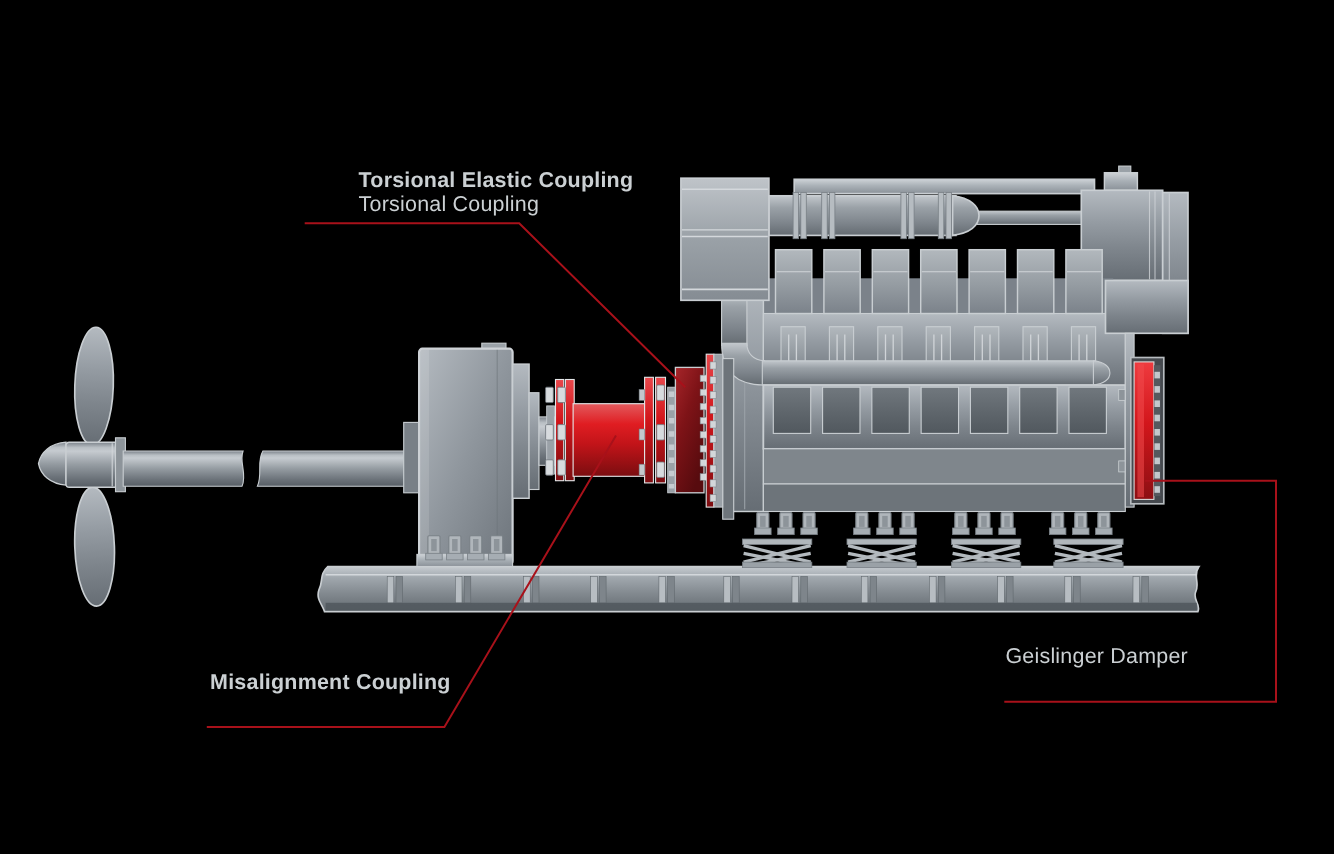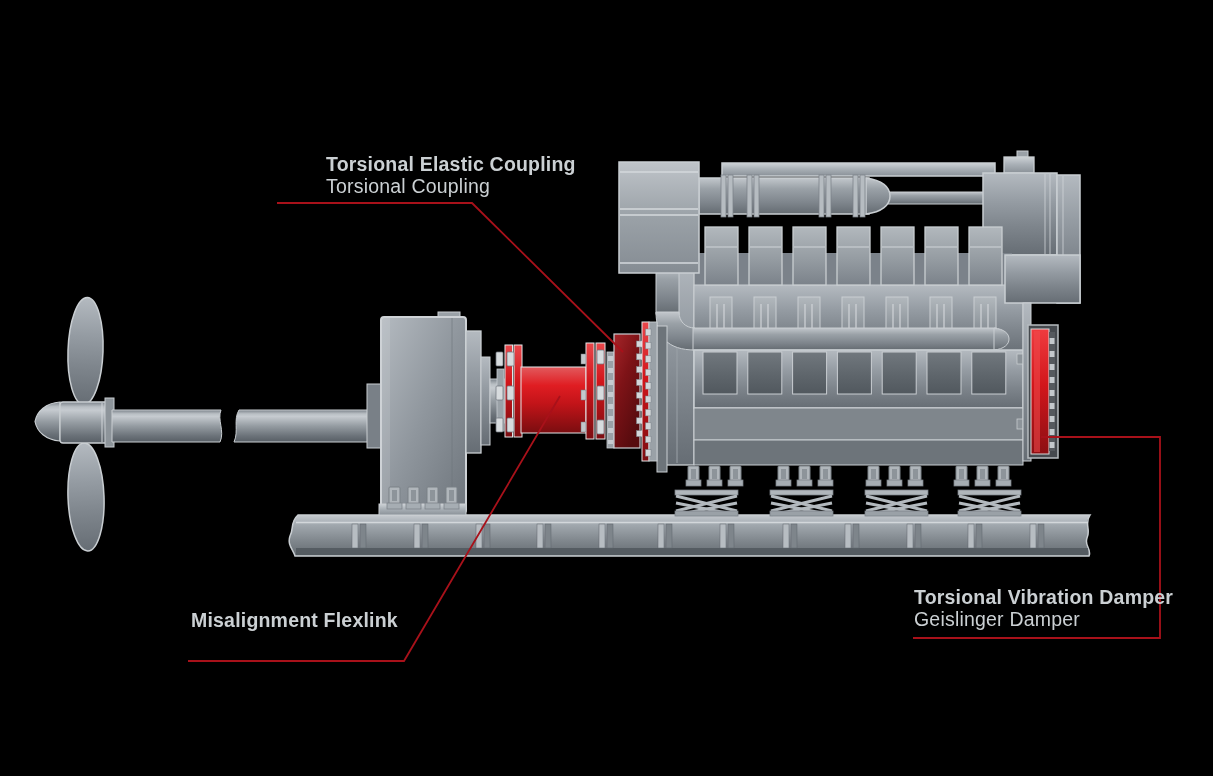--- a/index.html
+++ b/index.html
@@ -416,20 +416,19 @@
     <path d="M188,661 L404,661 L560,396"></path>
     <path d="M1041,437 L1160,437 L1160,638 L913,638"></path>
   </g>
 </svg>
 
 <div class="label" id="label-elastic">
   <span class="t">Torsional Elastic Coupling</span>
   <span class="s">Torsional Coupling</span>
 </div>
 <div class="label" id="label-misalign">
-  <span class="t">Misalignment Flexlink</span>
+  <span class="t">Misalignment Coupling</span>
 </div>
 <div class="label" id="label-damper">
-  <span class="t">Torsional Vibration Damper</span>
   <span class="s">Geislinger Damper</span>
 </div>
 
 </div>
 
 </body></html>

